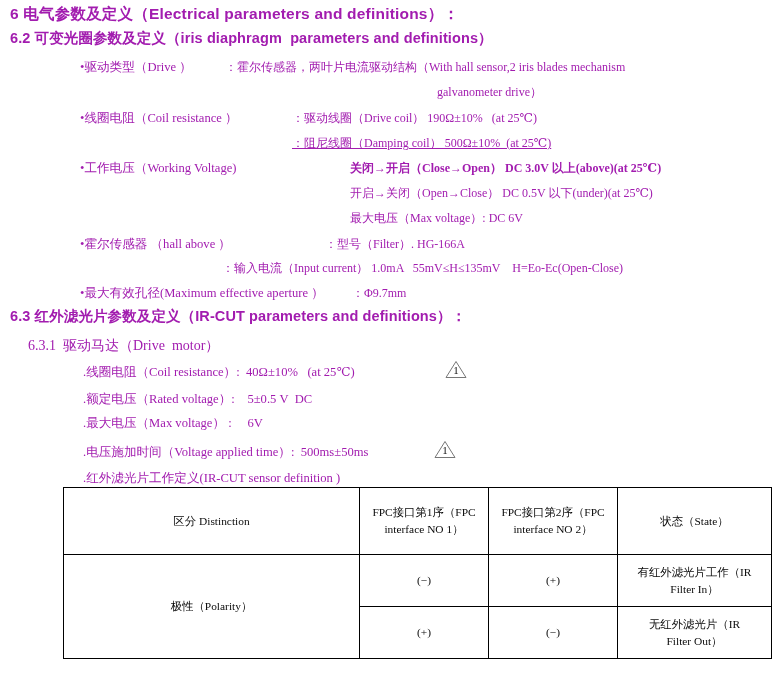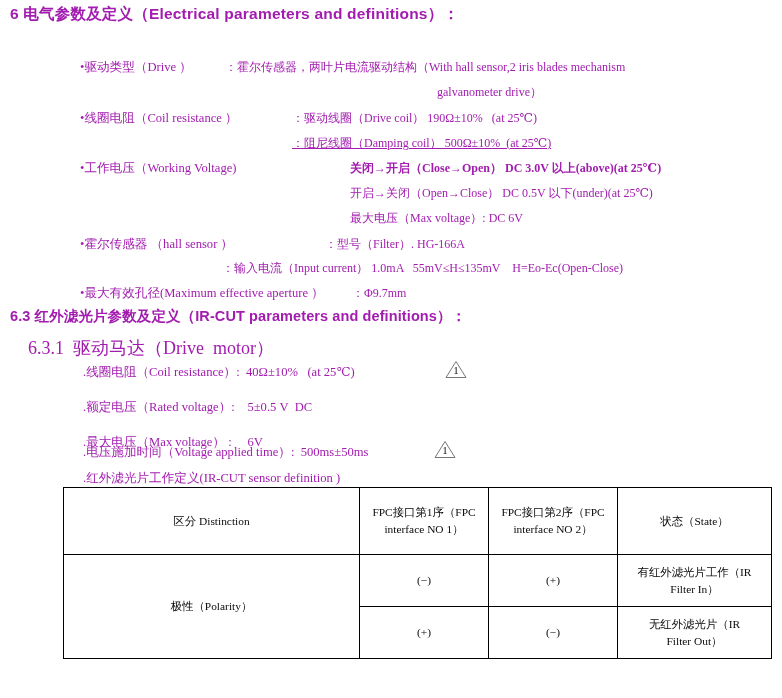--- a/index.html
+++ b/index.html
@@ -39,21 +39,21 @@
   .h2 {
     font-family: "Liberation Sans", "DejaVu Sans", sans-serif;
     font-weight: bold;
     font-size: 14.5px;
     letter-spacing: 0.1px;
   }
   
   .h3 {
     font-family: "Liberation Serif", "DejaVu Serif", serif;
     font-weight: normal;
-    font-size: 18px;
+    font-size: 14px;
   }
 
   
   .body-txt {
     font-family: "Liberation Serif", "DejaVu Serif", serif;
     font-size: 12px;
   }
 
   
   .cjk { font-size: 12.6px; }
@@ -111,56 +111,57 @@
   td.sign { font-size: 12.2px; height: 47px; }
   td.state-val { font-size: 12.2px; line-height: 1.5; }
 </style>
 </head>
 <body>
 
 <div class="page">
 
   <div class="ln h1" style="left:10px; top:6px;">6 电气参数及定义（Electrical parameters and definitions）：</div>
 
+  <div class="ln h2" style="left:10px; top:31px;">6.2 可变光圈参数及定义（iris diaphragm  parameters and definitions）</div>
 
   <div class="ln body-txt cjk" style="left:80px; top:61px;">•驱动类型（Drive ）</div>
   <div class="ln body-txt" style="left:225px; top:61px;">：霍尔传感器，两叶片电流驱动结构（With hall sensor,2 iris blades mechanism</div>
   <div class="ln body-txt" style="left:437px; top:86px;">galvanometer drive）</div>
 
   <div class="ln body-txt cjk" style="left:80px; top:112px;">•线圈电阻（Coil resistance ）</div>
   <div class="ln body-txt" style="left:292px; top:112px;">：驱动线圈（Drive coil） 190Ω±10%   (at 25℃)</div>
   <div class="ln body-txt" style="left:292px; top:137px;text-decoration:underline;">：阻尼线圈（Damping coil） 500Ω±10%  (at 25℃)</div>
 
   <div class="ln body-txt cjk" style="left:80px; top:162px;">•工作电压（Working Voltage)</div>
   <div class="ln body-txt" style="left:350px; top:162px;font-weight:bold;">关闭→开启（Close→Open） DC 3.0V 以上(above)(at 25℃)</div>
   <div class="ln body-txt" style="left:350px; top:187px;">开启→关闭（Open→Close） DC 0.5V 以下(under)(at 25℃)</div>
   <div class="ln body-txt" style="left:350px; top:212px;">最大电压（Max voltage）: DC 6V</div>
 
-  <div class="ln body-txt cjk" style="left:80px; top:238px;">•霍尔传感器 （hall sensor ）</div>
+  <div class="ln body-txt cjk" style="left:80px; top:238px;">•霍尔传感器 （hall above ）</div>
   <div class="ln body-txt" style="left:325px; top:238px;">：型号（Filter）. HG-166A</div>
   <div class="ln body-txt" style="left:222px; top:262px;">：输入电流（Input current） 1.0mA   55mV≤H≤135mV    H=Eo-Ec(Open-Close)</div>
 
   <div class="ln body-txt cjk" style="left:80px; top:287px;">•最大有效孔径(Maximum effective aperture ）</div>
   <div class="ln body-txt" style="left:352px; top:287px;">：Φ9.7mm</div>
 
   <div class="ln h2" style="left:10px; top:309px;">6.3 红外滤光片参数及定义（IR-CUT parameters and definitions）：</div>
 
   <div class="ln h3" style="left:28px; top:339px;">6.3.1  驱动马达（Drive  motor）</div>
 
   <div class="ln body-txt cjk" style="left:83px; top:366px;">.线圈电阻（Coil resistance）:  40Ω±10%   (at 25℃)</div>
   <div class="rev-tri" style="left:445px; top:360px;">
     <svg width="22" height="19" viewBox="0 0 22 19" aria-hidden="true">
       <polygon points="11,1.5 21,17.5 1,17.5" fill="none" stroke="#777" stroke-width="1"></polygon>
     </svg>
     <span class="num">1</span>
   </div>
 
-  <div class="ln body-txt cjk" style="left:83px; top:393px;margin-top:8px;">.额定电压（Rated voltage）:    5±0.5 V  DC</div>
+  <div class="ln body-txt cjk" style="left:83px; top:393px;">.额定电压（Rated voltage）:    5±0.5 V  DC</div>
 
-  <div class="ln body-txt cjk" style="left:83px; top:436px;text-align:center;">.最大电压（Max voltage） :     6V</div>
+  <div class="ln body-txt cjk" style="left:83px; top:417px;text-align:center;">.最大电压（Max voltage） :     6V</div>
 
   <div class="ln body-txt cjk" style="left:83px; top:446px;">.电压施加时间（Voltage applied time）:  500ms±50ms</div>
   <div class="rev-tri" style="left:434px; top:440px;">
     <svg width="22" height="19" viewBox="0 0 22 19" aria-hidden="true">
       <polygon points="11,1.5 21,17.5 1,17.5" fill="none" stroke="#777" stroke-width="1"></polygon>
     </svg>
     <span class="num">1</span>
   </div>
 
   <div class="ln body-txt cjk" style="left:83px; top:472px;">.红外滤光片工作定义(IR-CUT sensor definition )</div>

